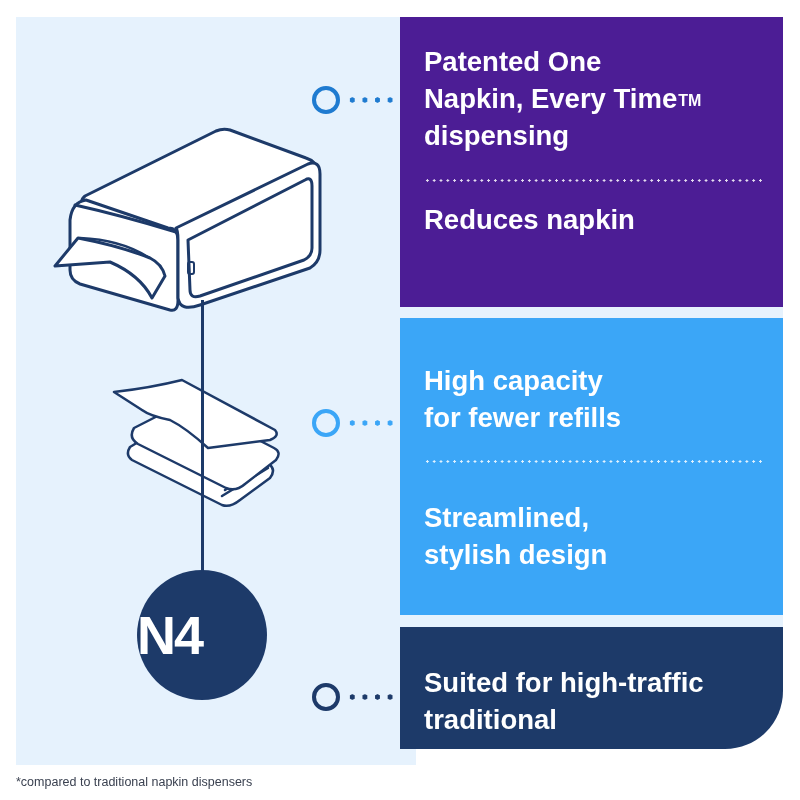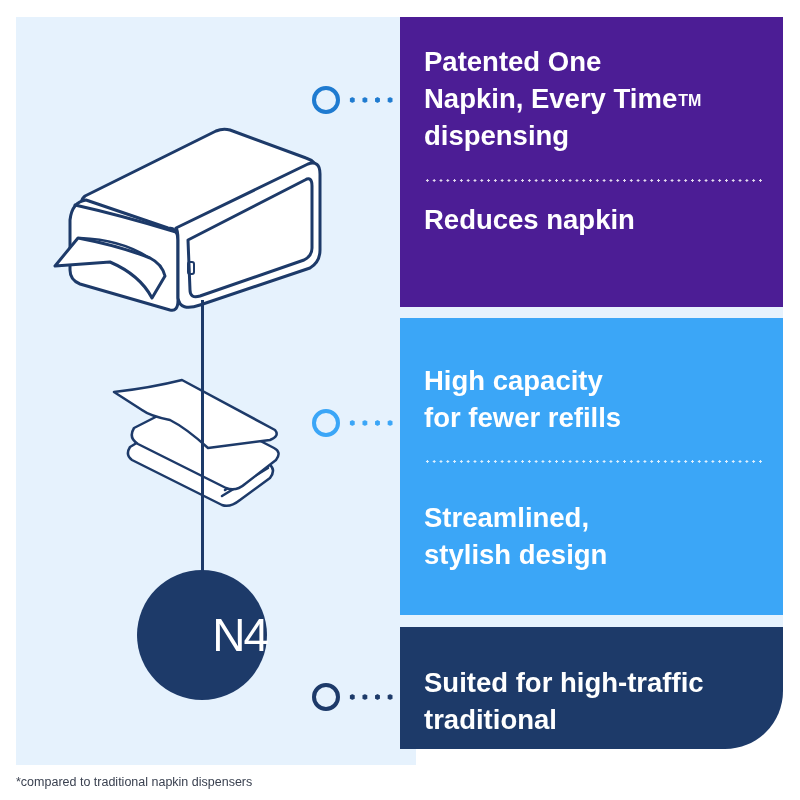--- a/index.html
+++ b/index.html
@@ -56,22 +56,22 @@
     .conn-2 .ring { border-color: #3ba6f7; }
     .conn-2 .dots { background-image: radial-gradient(circle, #3ba6f7 2.4px, transparent 2.9px); }
     .conn-3 { left: 312px; top: 683px; }
     .conn-3 .ring { border-color: #1d3a69; }
     .conn-3 .dots { background-image: radial-gradient(circle, #1d3a69 2.4px, transparent 2.9px); }
 
     .vline { position: absolute; left: 201px; top: 300px; width: 3px; height: 272px; background: #1d3a69; }
 
     .badge {
       position: absolute; left: 137px; top: 570px; width: 130px; height: 130px; border-radius: 50%;
-      background: #1d3a69; color: #fff; display: flex; align-items: center; justify-content: flex-end;
-      font-weight: normal; font-size: 46px; letter-spacing: -2px;
+      background: #1d3a69; color: #fff; display: flex; align-items: center; justify-content: flex-start;
+      font-weight: bold; font-size: 54px; letter-spacing: -2px;
     }
 
     .illustration { position: absolute; left: 0; top: 0; }
 
     .footnote {
       position: absolute; left: 16px; top: 775px; font-size: 12.5px; color: #3a4150;
       font-family: Liberation Sans, sans-serif;
     }
   </style>
 </head>

